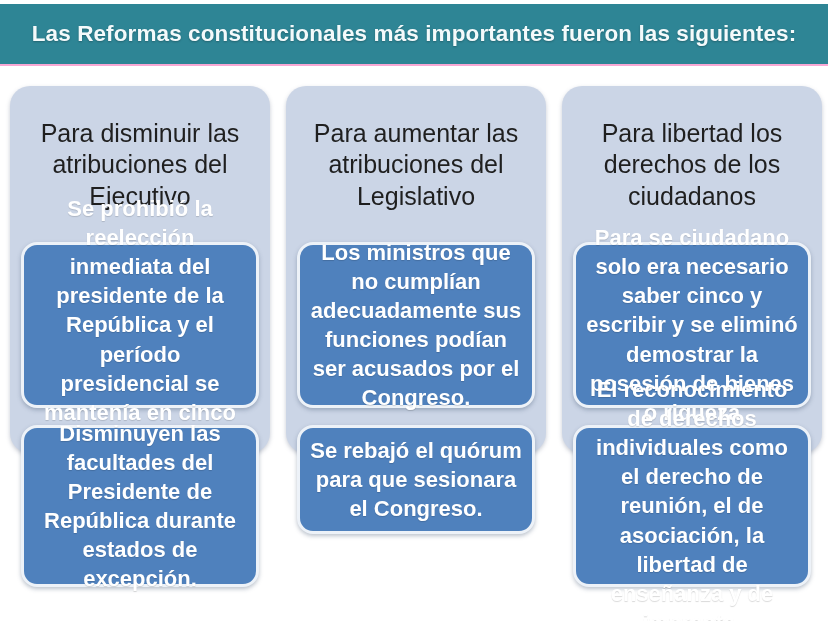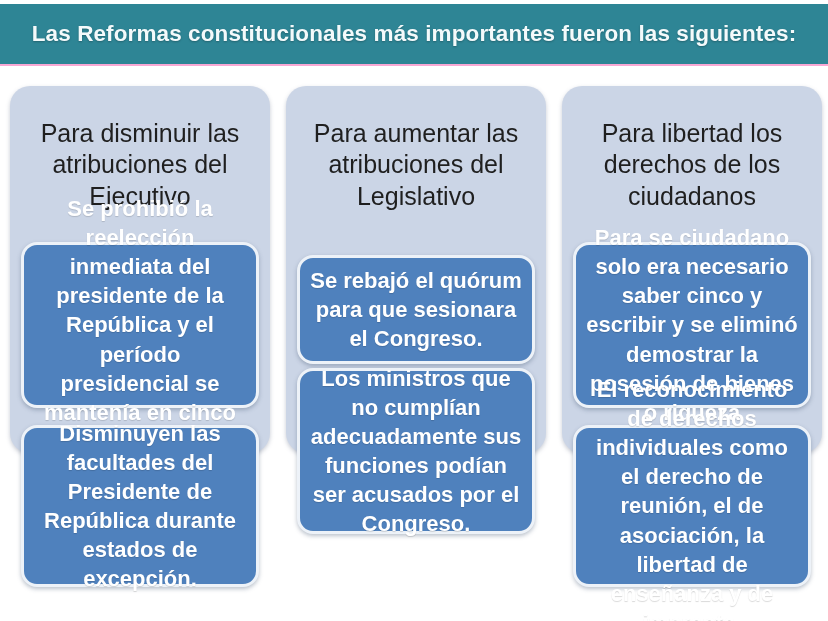--- a/index.html
+++ b/index.html
@@ -113,22 +113,22 @@
   <div class="columns">
 
     <div class="column">
       <div class="column-title">Para disminuir las atribuciones del Ejecutivo</div>
       <div class="reform-box box-1">Se prohibió la reelección inmediata del presidente de la República y el período presidencial se mantenía en cinco años</div>
       <div class="reform-box box-2">Disminuyen las facultades del Presidente de República durante estados de excepción.</div>
     </div>
 
     <div class="column">
       <div class="column-title">Para aumentar las atribuciones del Legislativo</div>
+      <div class="reform-box box-1">Los ministros que no cumplían adecuadamente sus funciones podían ser acusados por el Congreso.</div>
       <div class="reform-box box-2">Se rebajó el quórum para que sesionara el Congreso.</div>
-      <div class="reform-box box-1">Los ministros que no cumplían adecuadamente sus funciones podían ser acusados por el Congreso.</div>
     </div>
 
     <div class="column">
       <div class="column-title">Para libertad los derechos de los ciudadanos</div>
       <div class="reform-box box-1">Para se ciudadano solo era necesario saber cinco y escribir y se eliminó demostrar la posesión de bienes o riqueza</div>
       <div class="reform-box box-2">El reconocimiento de derechos individuales como el derecho de reunión, el de asociación, la libertad de enseñanza y de imprenta.</div>
     </div>
 
   </div>
 </div>

